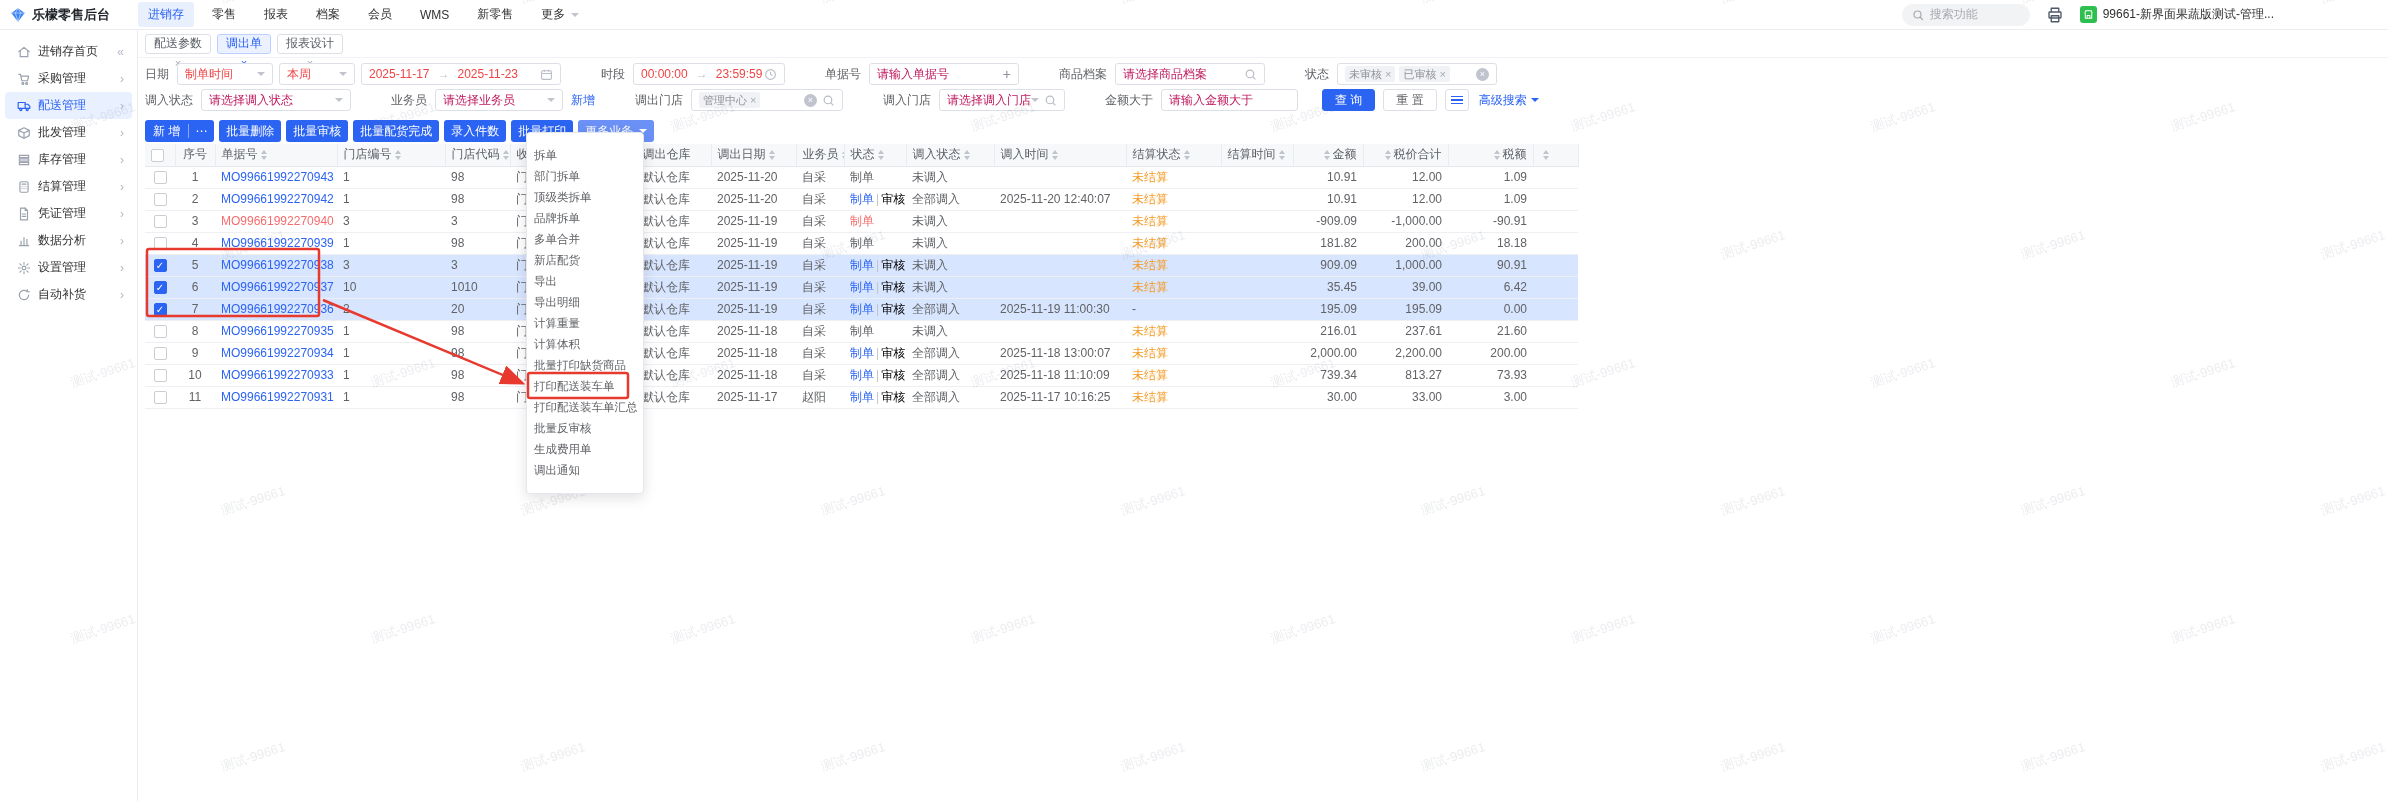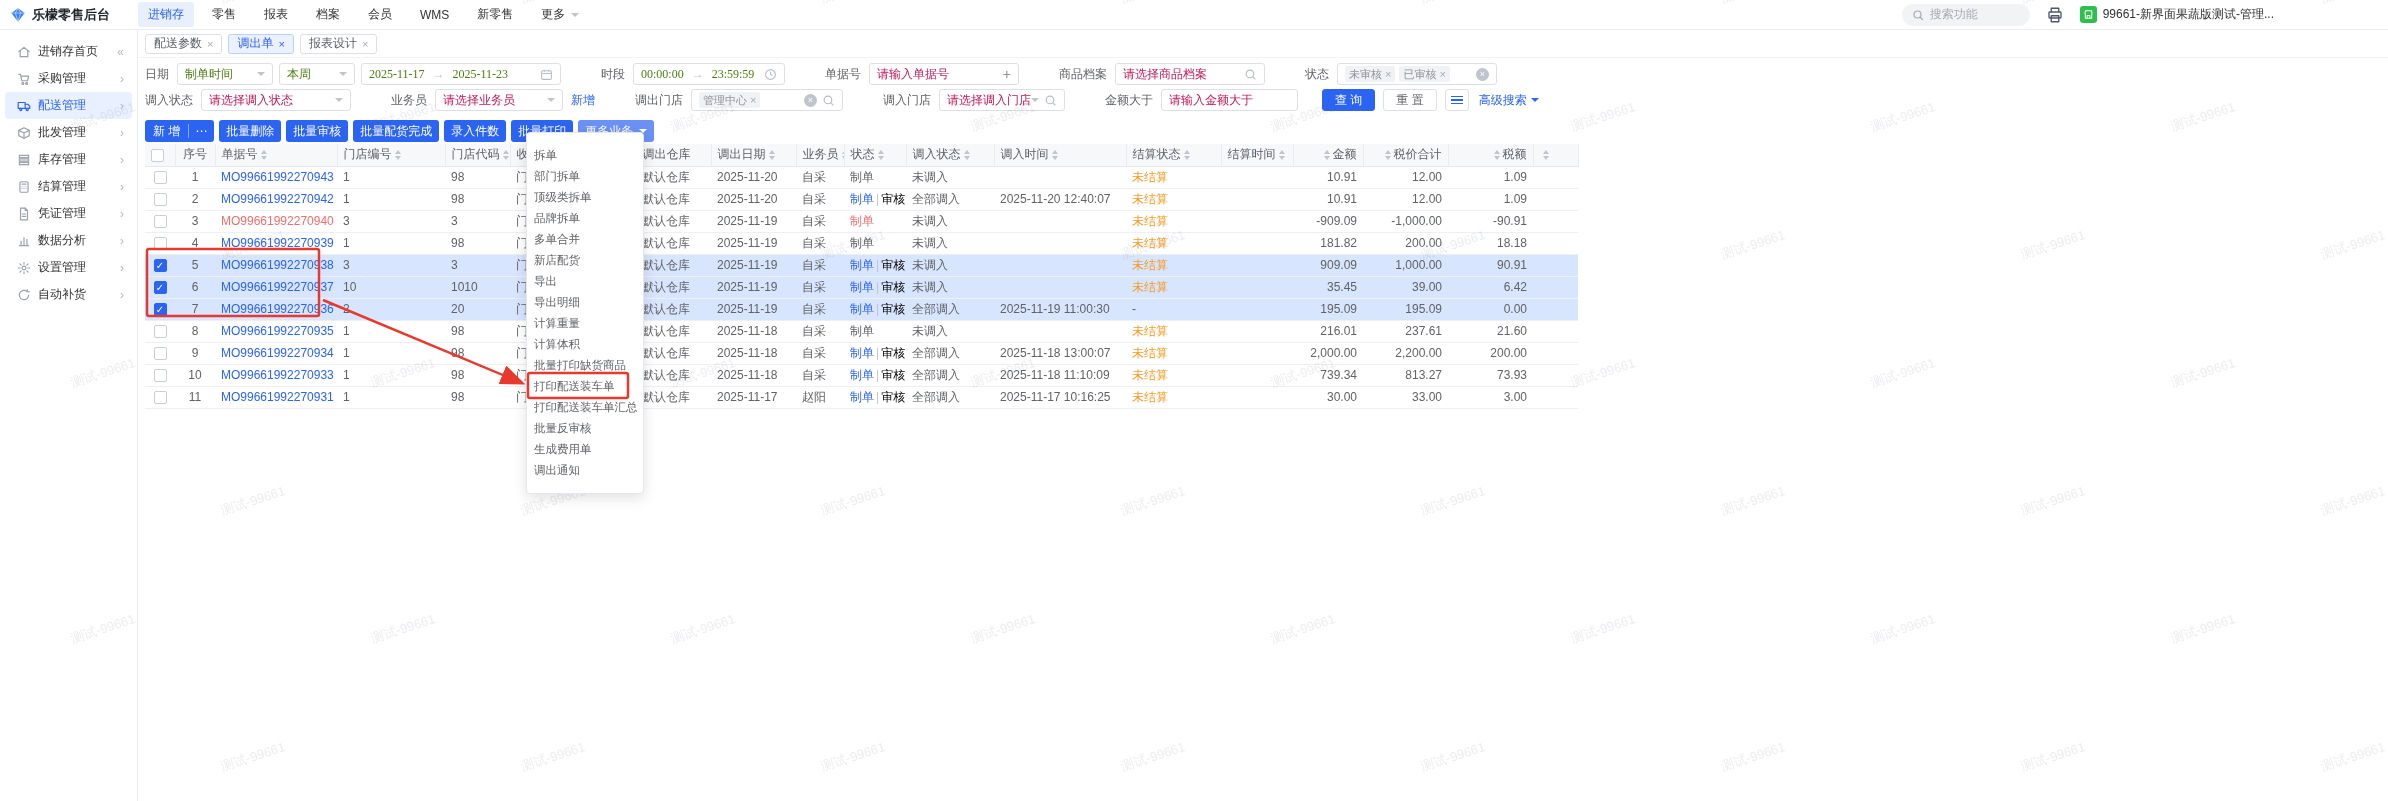--- a/index.html
+++ b/index.html
@@ -30,33 +30,33 @@
   .sbi .ic { width:14px; height:14px; color:#9AA0AC; flex:none; }
   .sbi .lbl { flex:1; white-space:nowrap; }
   .sbi .trail { color:#B4BAC4; font-size:12px; }
   .sbi.act { background:#E9F0FF; color:#2B63F3; }
   .sbi.act .ic { color:#2B63F3; }
 
   .main { flex:1; min-width:0; display:flex; flex-direction:column; }
 
   
   .tabbar { height:28px; display:flex; align-items:center; gap:6px; padding:0 7px; border-bottom:1px solid #F0F2F5; }
-  .tabchip { height:20px; display:flex; align-items:center; gap:5px; padding:0 8px; border:1px solid #DCDFE6; border-radius:3px; background:#fff; color:#5A5E66; cursor:pointer; }
+  .tabchip { height:20px; display:flex; align-items:center; gap:5px; padding:0 8px; border:1px solid #DCDFE6; border-radius:3px; background:#fff; color:#5A5E66; cursor:pointer;flex-direction:column; }
   .tabchip .x { color:#A8ABB2; font-size:11px; }
   .tabchip.act { background:#EBF1FF; border-color:#BCD1FF; color:#2B63F3; }
   .tabchip.act .x { color:#2B63F3; }
 
   
   .filters { padding:3px 7px; }
   .frow { height:22px; display:flex; align-items:center; margin:2px 0 4px; }
   .flabel { color:#606266; margin:0 8px 0 0; white-space:nowrap; }
   .gap { margin-left:40px; }
   .ctrl { height:22px; border:1px solid #DCDFE6; border-radius:3px; background:#fff; display:flex; align-items:center; padding:0 7px; color:#606266; white-space:nowrap; overflow:hidden; }
   .ctrl .ph { color:#be185d; overflow:hidden; text-overflow:ellipsis; }
-  .ctrl .val { color:#4d7c0f;font-family:Liberation Serif, serif; }
+  .ctrl .val { color:#ef4444; }
   .caret { width:0; height:0; border:4px solid transparent; border-top-color:#C0C4CC; margin-top:4px; margin-left:auto; flex:none; }
   .caret.in { margin-left:6px; }
   .caret.w { border-top-color:#fff; margin-left:6px; }
   .caret.b { border-top-color:#2B63F3; margin-left:4px; }
   .rangearrow { color:#C0C4CC; margin:0 8px; }
   .ctrl .ric { width:13px; height:13px; color:#B8BDC6; margin-left:auto; flex:none; }
   .ctrl .plus { margin-left:auto; color:#8A909C; font-size:14px; line-height:1; }
   .tag { height:16px; display:flex; align-items:center; gap:3px; background:#F0F2F5; border-radius:2px; padding:0 4px; color:#909399; margin-right:4px; font-size:11px; flex:none; }
   .tag .x { color:#A8ABB2; }
   .clearc { width:13px; height:13px; border-radius:50%; background:#C0C4CC; color:#fff; font-size:9px; line-height:13px; text-align:center; margin-left:auto; flex:none; }

